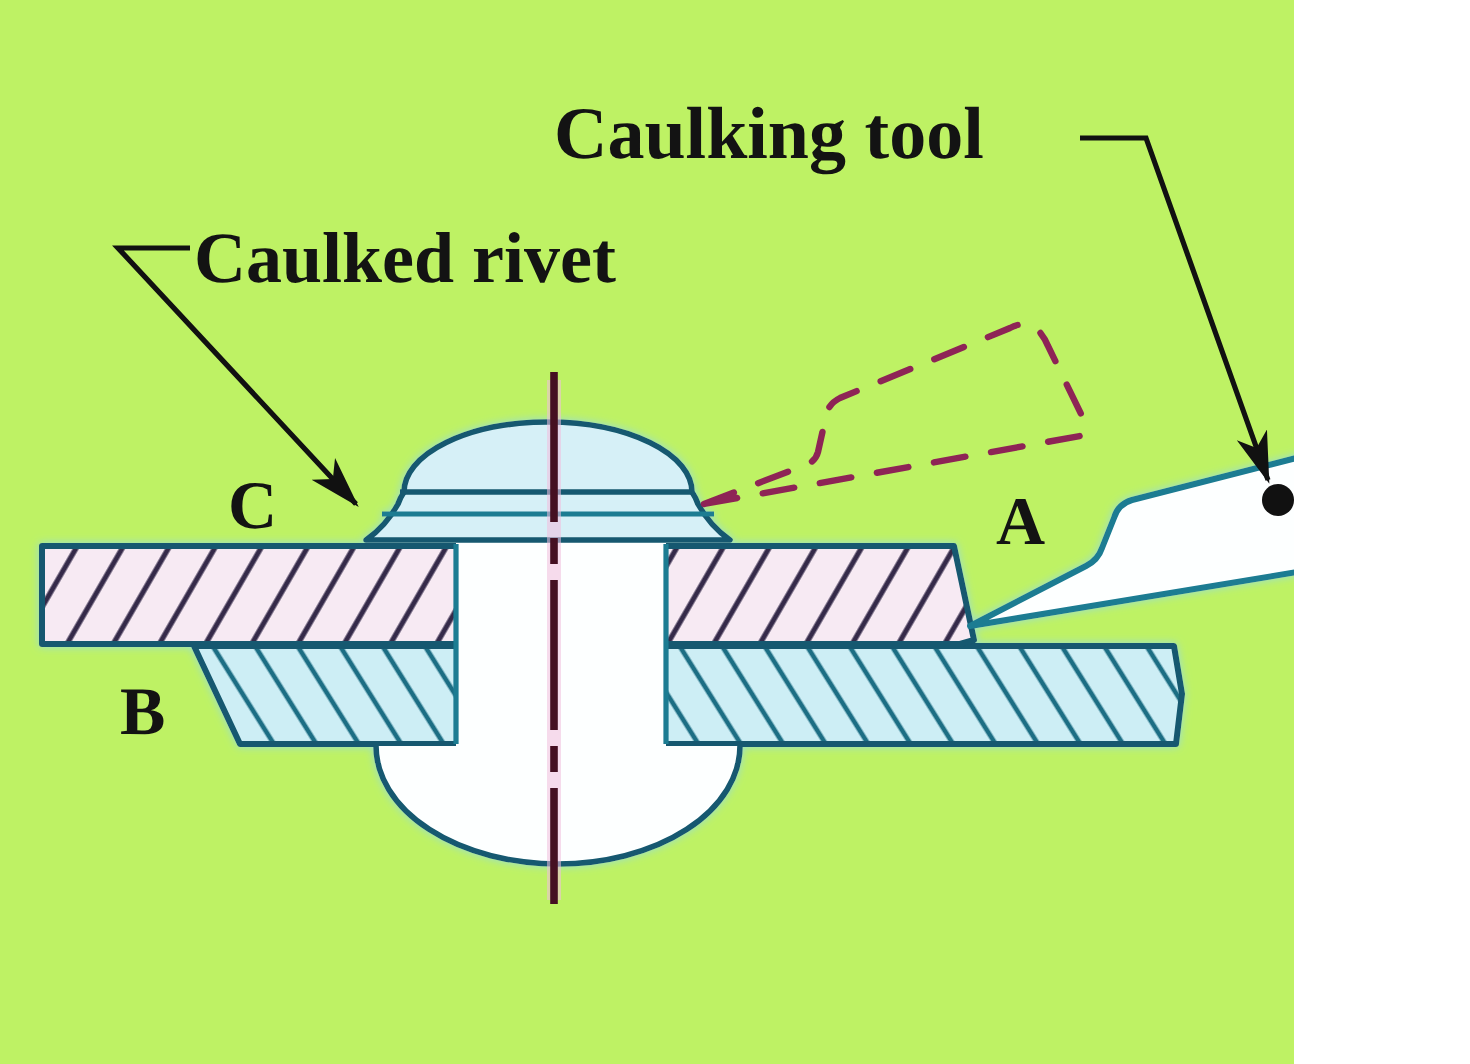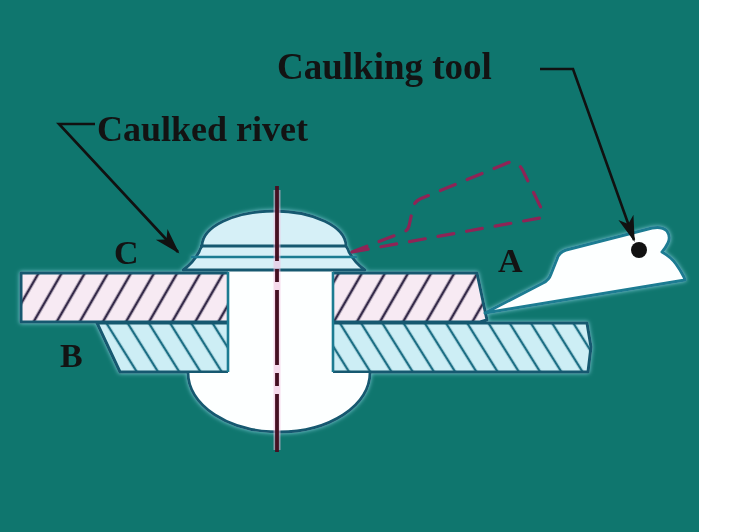--- a/index.html
+++ b/index.html
@@ -1,16 +1,16 @@
 <!DOCTYPE html>
 <html><head>
 <meta charset="utf-8">
 <style>
   html,body{margin:0;padding:0;background:#ffffff;}
-  .stage{position:relative;width:699px;height:532px;background:#0f766e;overflow:hidden;}
+  .stage{position:relative;width:647px;height:532px;background:#bef264;overflow:hidden;}
   svg{display:block;}
   text{font-family:"Liberation Serif","DejaVu Serif",serif;font-weight:bold;fill:#131313;}
   .lbl-big{font-size:37px;}
   .lbl-mid{font-size:36px;}
   .lbl-letter{font-size:34px;}
 </style>
 </head>
 <body>
 
 <div class="stage">

